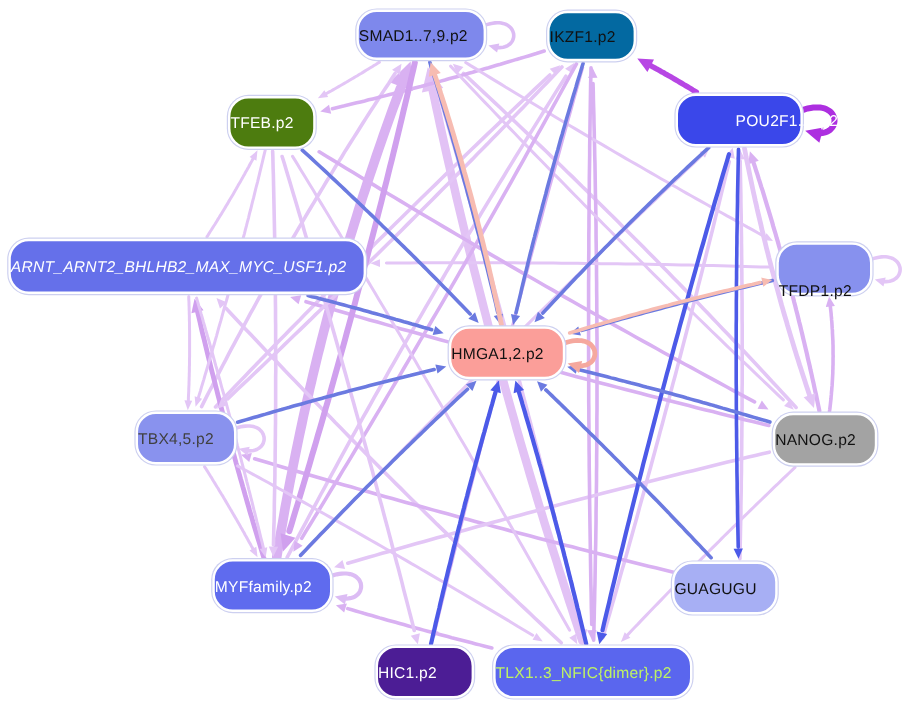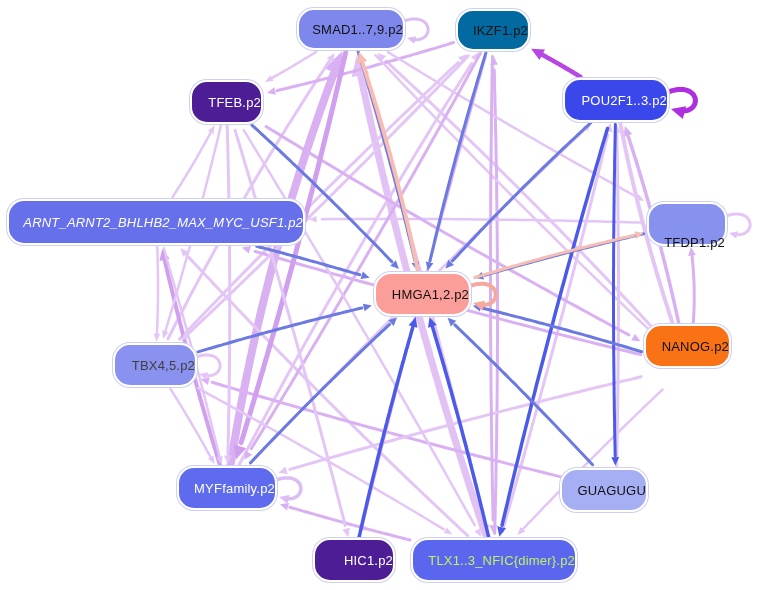--- a/index.html
+++ b/index.html
@@ -1,19 +1,19 @@
 <!DOCTYPE html>
 <html><head>
 <meta charset="utf-8">
 <style>
   html,body{margin:0;padding:0;background:#ffffff;}
   #canvas{position:relative;width:757px;height:590px;background:#ffffff;overflow:hidden;
           font-family:"Liberation Sans", sans-serif;}
   #edge-layer{position:absolute;left:0;top:0;z-index:1;}
-  .node{position:absolute;z-index:2;display:flex;align-items:center;justify-content:flex-end;
+  .node{position:absolute;z-index:2;display:flex;align-items:center;justify-content:flex-start;
         border:2px solid #ffffff;box-shadow:0 0 0 1px #cdd0f0;border-radius:17px;
         box-sizing:border-box;cursor:default;}
   .node-label{font-size:13px;letter-spacing:0.2px;white-space:nowrap;pointer-events:none;}
 </style>
 </head>
 <body>
 
 <div id="canvas" style="width: 757px; height: 590px;">
   <svg id="edge-layer" width="757" height="590" viewBox="0 0 757 590" xmlns="http://www.w3.org/2000/svg">
       <path d="M230.6,464.4 L231.6,458.5 L232.5,452.6 L233.5,446.7 L234.5,440.8 L235.6,434.9 L236.6,429.0 L237.6,423.2 L238.7,417.3 L239.8,411.4 L240.9,405.6 L242.0,399.7 L243.2,393.9 L244.3,388.0 L245.5,382.2 L246.7,376.3 L247.9,370.5 L249.1,364.7 L250.3,358.9 L251.6,353.0 L252.8,347.2 L254.1,341.4 L255.4,335.6 L256.8,329.8 L258.1,324.0 L259.5,318.2 L260.8,312.5 L262.2,306.7 L263.6,300.9 L265.0,295.1 L266.5,289.4 L267.9,283.6 L269.4,277.8 L270.9,272.1 L272.4,266.3 L273.9,260.6 L275.5,254.8 L277.0,249.1 L278.6,243.4 L280.2,237.7 L281.8,231.9 L283.4,226.2 L285.1,220.5 L286.7,214.8 L288.4,209.1 L290.1,203.4 L291.8,197.7 L293.6,192.0 L295.3,186.3 L297.1,180.6 L298.8,175.0 L300.6,169.3 L302.4,163.6 L304.3,158.0 L306.1,152.3 L308.0,146.7 L309.9,141.0 L311.8,135.4 L313.7,129.7 L315.6,124.1 L317.6,118.5 L319.5,112.8 L321.5,107.2 L323.5,101.6 L325.5,96.0 L327.5,90.4 L329.6,84.8 L331.7,79.2 L333.7,73.6" fill="none" stroke="#d9b1f2" stroke-width="8" stroke-linecap="round"></path>
@@ -145,39 +145,39 @@
       <path d="M470.0,286.0 L472.5,285.2 L474.8,284.6 L477.0,284.1 L479.1,283.9 L481.1,283.7 L482.9,283.8 L484.7,283.9 L486.2,284.2 L487.7,284.6 L489.1,285.1 L490.3,285.8 L491.4,286.5 L492.3,287.2 L493.2,288.1 L493.9,289.0 L494.5,290.0 L495.0,291.0 L495.4,292.0 L495.6,293.1 L495.7,294.1 L495.7,295.2 L495.6,296.3 L495.3,297.3 L495.0,298.3 L494.5,299.3 L493.9,300.2 L493.2,301.1 L492.3,301.9 L491.4,302.6 L490.3,303.3 L489.1,303.9 L487.8,304.3 L486.3,304.6 L484.8,304.9 L483.1,304.9" fill="none" stroke="#f5a89e" stroke-width="4" stroke-linecap="round"></path>
       <polygon points="473.0,303.0 485.1,300.8 482.5,310.8" fill="#f5a89e"></polygon>
     </svg>
 
 <div class="node" style="left: 297px; top: 8px; width: 108px; height: 42px; background: rgb(126, 136, 236);">
       <span class="node-label" style="color: rgb(17, 17, 17);">SMAD1..7,9.p2</span>
     </div>
     <div class="node" style="left: 456px; top: 9px; width: 74px; height: 42px; background: #0369a1;">
       <span class="node-label" style="color: rgb(17, 17, 17);">IKZF1.p2</span>
     </div>
-    <div class="node" style="left: 190px; top: 80px; width: 73px; height: 44px; background: #4c1d95;">
+    <div class="node" style="left: 190px; top: 80px; width: 73px; height: 44px; background: #4d7c0f;">
       <span class="node-label" style="color: rgb(255, 255, 255);">TFEB.p2</span>
     </div>
     <div class="node" style="left: 563px; top: 78px; width: 106px; height: 44px; background: rgb(58, 71, 234);">
-      <span class="node-label" style="color: rgb(255, 255, 255);">POU2F1..3.p2</span>
+      <span class="node-label" style="color: rgb(255, 255, 255); margin-left: 48px;">POU2F1..3.p2</span>
     </div>
     <div class="node" style="left: 7px; top: 199px; width: 298px; height: 46px; background: rgb(101, 112, 234);">
       <span class="node-label" style="color: #ffffff; font-style: italic;">ARNT_ARNT2_BHLHB2_MAX_MYC_USF1.p2</span>
     </div>
     <div class="node" style="left: 647px; top: 202px; width: 80px; height: 44px; background: rgb(135, 145, 238);">
       <span class="node-label" style="color: rgb(17, 17, 17); margin-top: 36px;">TFDP1.p2</span>
     </div>
     <div class="node" style="left: 374px; top: 272px; width: 97px; height: 44px; background: rgb(251, 158, 153);">
       <span class="node-label" style="color: rgb(17, 17, 17);">HMGA1,2.p2</span>
     </div>
     <div class="node" style="left: 113px; top: 343px; width: 84px; height: 44px; background: rgb(137, 146, 238);">
       <span class="node-label" style="color: #404040;">TBX4,5.p2</span>
     </div>
-    <div class="node" style="left: 644px; top: 324px; width: 87px; height: 44px; background: #f97316;">
+    <div class="node" style="left: 644px; top: 344px; width: 87px; height: 44px; background: #a3a3a3;">
       <span class="node-label" style="color: rgb(17, 17, 17);">NANOG.p2</span>
     </div>
     <div class="node" style="left: 177px; top: 466px; width: 100px; height: 44px; background: rgb(95, 107, 238);">
       <span class="node-label" style="color: rgb(255, 255, 255);">MYFfamily.p2</span>
     </div>
     <div class="node" style="left: 560px; top: 468px; width: 88px; height: 44px; background: rgb(167, 175, 244);">
       <span class="node-label" style="color: rgb(17, 17, 17);">GUAGUGU</span>
     </div>
     <div class="node" style="left: 313px; top: 538px; width: 82px; height: 44px; background: #4c1d95;">
       <span class="node-label" style="color: rgb(255, 255, 255);">HIC1.p2</span>

